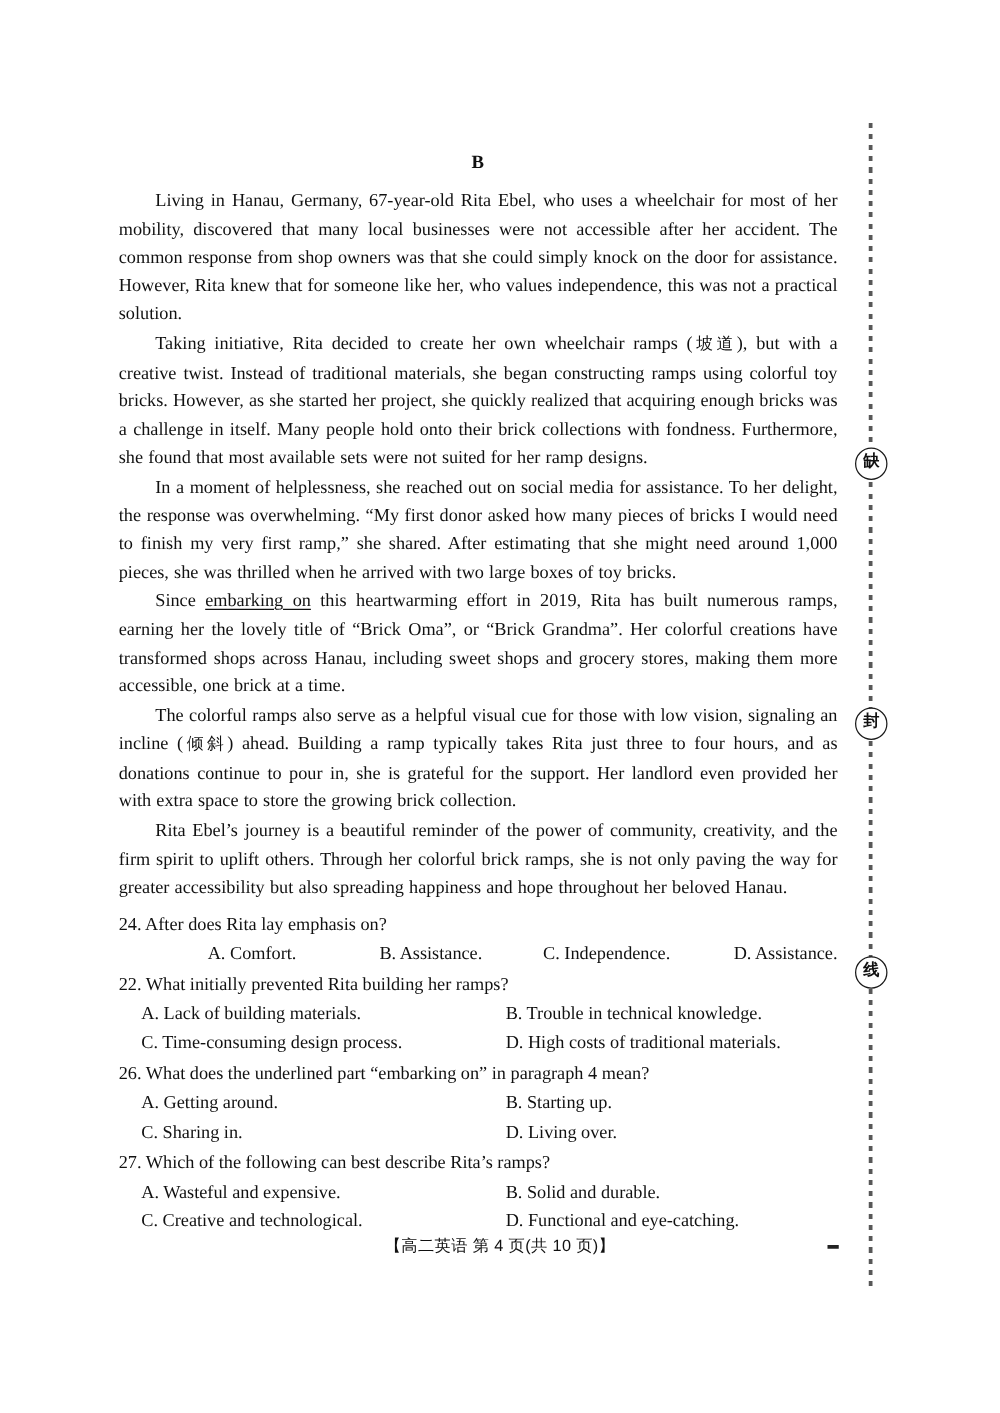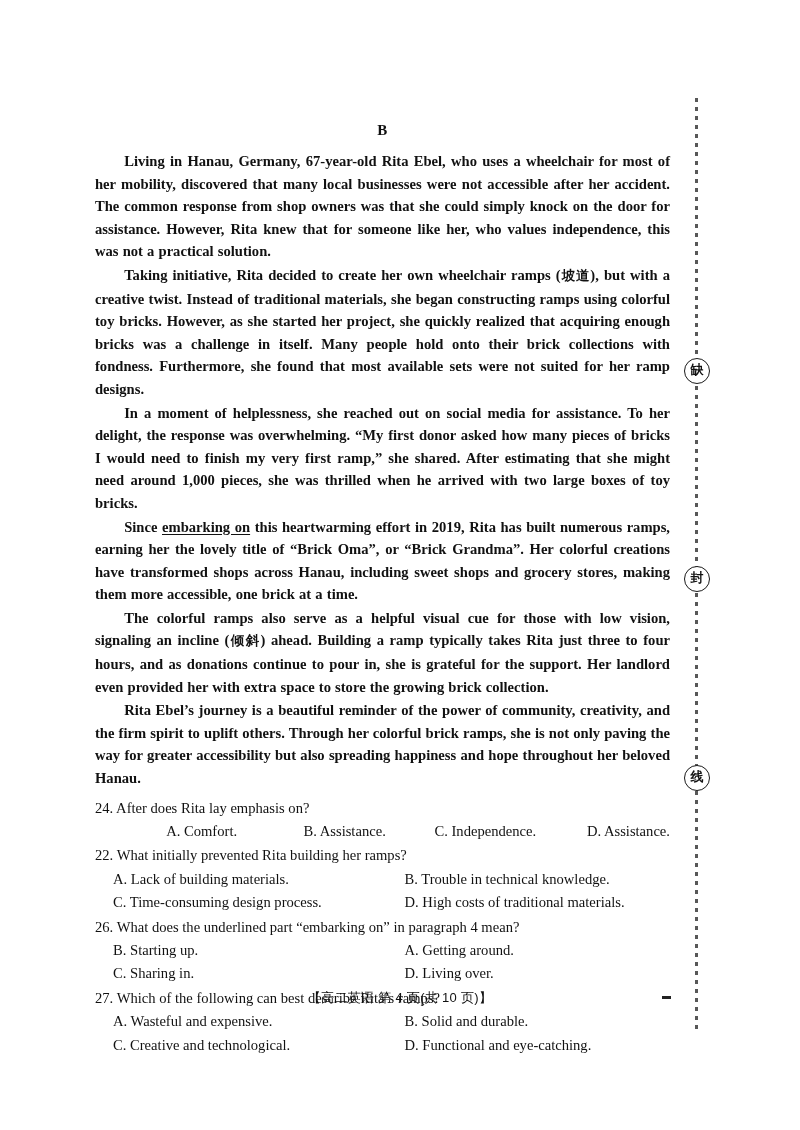--- a/index.html
+++ b/index.html
@@ -67,21 +67,20 @@
     letter-spacing: .5px;
   }
   p.para {
     margin: 0 0 1px 0;
     text-indent: 2em;
     text-align: justify;
     text-justify: inter-word;
     font-size: 14.6px;
     line-height: 22.6px;
     word-spacing: .5px;
-    font-weight: bold;
   }
   .u { text-decoration: underline; text-underline-offset: 2px; }
   .cn {
     font-family: "DejaVu Sans", "Liberation Sans", sans-serif;
     font-size: 13.4px;
   }
 
   
   .questions {
     margin-top: 7px;
@@ -191,22 +190,22 @@
           <li>A. Lack of building materials.</li>
           <li>B. Trouble in technical knowledge.</li>
           <li>C. Time-consuming design process.</li>
           <li>D. High costs of traditional materials.</li>
         </ul>
       </div>
 
       <div class="question">
         <p class="q-stem"><span>26.</span> <span>What does the underlined part “embarking on” in paragraph 4 mean?</span></p>
         <ul class="q-options cols2">
+          <li>A. Getting around.</li>
           <li>B. Starting up.</li>
-          <li>A. Getting around.</li>
           <li>C. Sharing in.</li>
           <li>D. Living over.</li>
         </ul>
       </div>
 
       <div class="question">
         <p class="q-stem"><span>27.</span> <span>Which of the following can best describe Rita’s ramps?</span></p>
         <ul class="q-options cols2">
           <li>A. Wasteful and expensive.</li>
           <li>B. Solid and durable.</li>

